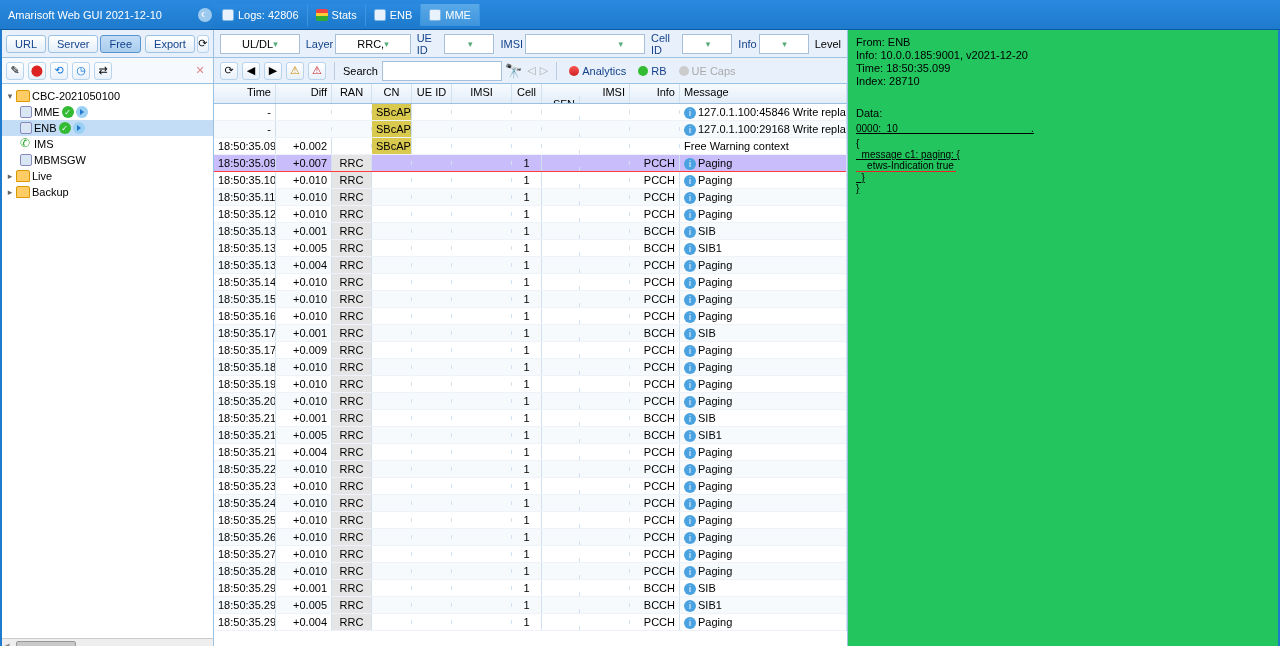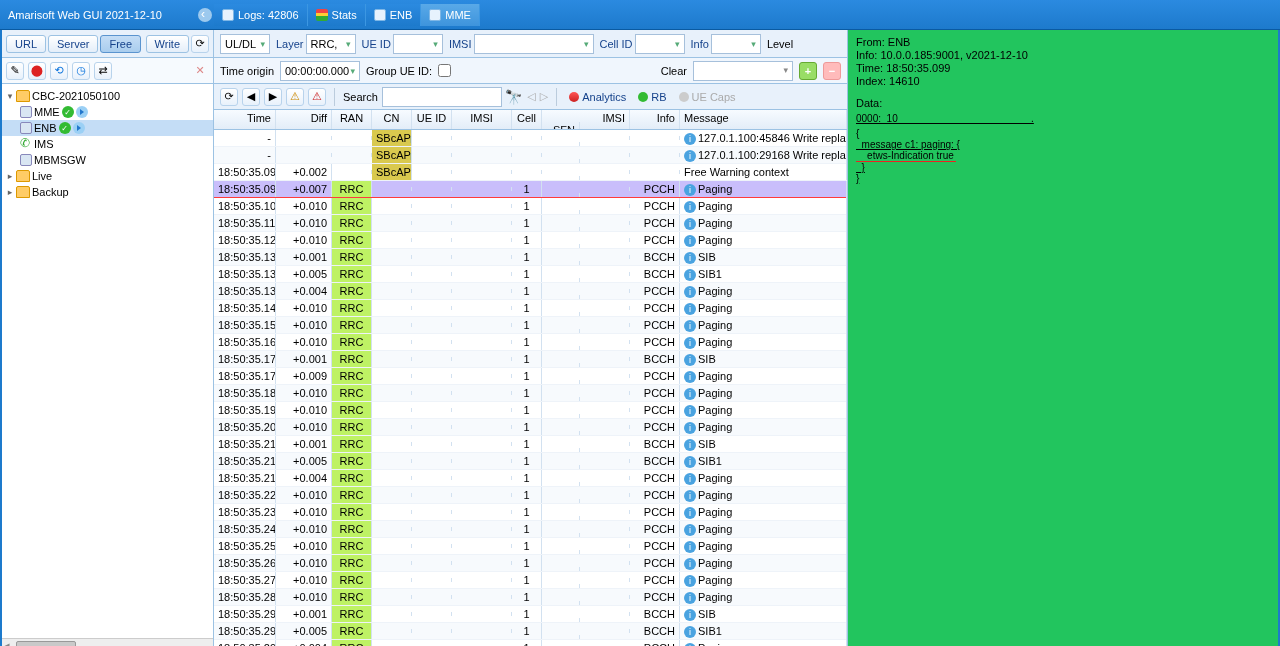--- a/index.html
+++ b/index.html
@@ -44,21 +44,21 @@
 .phone-ico::before{content:"✆";color:#3a3;font-size:12px;position:absolute;top:-2px;}
 
 .hscroll{height:14px;background:#eee;border-top:1px solid #ccc;display:flex;align-items:center;}
 .hscroll .thumb{height:10px;background:#c9c9c9;border:1px solid #999;border-radius:2px;margin-left:4px;width:60px;}
 
 
 .center { flex:1; display:flex; flex-direction:column; border-right:1px solid #9cc2e3; min-width:0;}
 .filterbar{ height:28px; border-bottom:1px solid #9cc2e3; background:#e8f1fb; display:flex; align-items:center; padding:2px 6px; gap:6px;}
 .combo{ display:flex; align-items:center; gap:2px;}
 .combo label{ color:#15428b;}
-.combo .field{ border:1px solid #a6c0db; background:#fff; height:20px; display:flex; align-items:center; padding:0 4px; min-width:50px; position:relative;}
+.combo .field{ border:1px solid #a6c0db; background:#fff; height:20px; display:flex; align-items:center; padding:0 21px; min-width:50px; position:relative;}
 .combo .field.wide{min-width:120px;}
 .combo .field::after{content:"▾"; color:#5a7; font-size:9px; margin-left:auto;}
 .filterbar2{ height:26px; border-bottom:1px solid #9cc2e3; background:#f0f6fd; display:flex; align-items:center; padding:2px 6px; gap:6px;}
 .clearfield{ border:1px solid #a6c0db; background:#fff; height:20px; width:100px; position:relative;}
 .clearfield::after{content:"▾"; position:absolute; right:4px; top:3px; color:#888; font-size:9px;}
 .plusbtn{ width:18px;height:18px;background:#9d6;border:1px solid #6a3;border-radius:3px;color:#fff;display:inline-flex;align-items:center;justify-content:center;font-weight:bold;}
 .minusbtn{ width:18px;height:18px;background:#fbb;border:1px solid #e99;border-radius:3px;color:#fff;display:inline-flex;align-items:center;justify-content:center;font-weight:bold;}
 .toolbarsearch{ height:26px; border-bottom:1px solid #9cc2e3; background:#e8f1fb; display:flex; align-items:center; padding:2px 6px; gap:4px;}
 .searchbox{ border:1px solid #a6c0db; background:#fff; height:20px; width:120px; display:flex; align-items:center; padding:0 4px;}
 .binoc{font-size:14px;}
@@ -72,21 +72,21 @@
 
 
 .logtable{ flex:1; overflow:hidden; position:relative;}
 .lthead{ display:flex; background:linear-gradient(#f7fbff,#e3edf8); border-bottom:1px solid #9cc2e3; height:20px;}
 .lthead .c, .ltrow .c{ border-right:1px solid #d2e1f0; padding:2px 4px; overflow:hidden; white-space:nowrap; font-size:11px;}
 .c-time{width:62px;text-align:right;} .c-diff{width:56px;text-align:right;} .c-ran{width:40px;text-align:center;} .c-cn{width:40px;text-align:center;} .c-ueid{width:40px;text-align:center;} .c-imsi{width:60px;text-align:center;} .c-cell{width:30px;text-align:center;} .c-sfn{width:38px;text-align:right;margin-top:12px;} .c-rnti{width:50px;text-align:right;} .c-info{width:50px;text-align:right;} .c-msg{flex:1;}
 .ltbody{ overflow-y:auto; height: calc(100% - 20px);}
 .ltrow{ display:flex; height:17px; border-bottom:1px solid #eef3f9; align-items:center;}
 .ltrow:nth-child(even){ background:#f7fafd;}
 .ltrow.sel{ background:#c9befb !important; border-bottom:1px solid #ff3b3b;}
-.ran-rrc{ background:#bef264; color:#000; font-weight:normal;}
+.ran-rrc{ background:#e5e5e5; color:#000; font-weight:normal;}
 .cn-sbcap{ background:#d9c94e; color:#000;}
 .msg-info-ico{ width:12px;height:12px;border-radius:50%;background:#4aa3e0;color:#fff;font-size:9px;display:inline-flex;align-items:center;justify-content:center;margin-right:2px;}
 .arrow-right{ color:#17d; font-size:9px;}
 
 
 .detail{ width:430px; padding:6px 8px; font-size:11px; overflow:auto; background:#22c55e;}
 .detail .kv{ margin-bottom:1px;}
 .detail pre{ font-family:monospace; font-size:10px; margin-top:4px; white-space:pre;text-decoration:underline;}
 .detail .underline{ border-bottom:1px solid #e22; display:inline-block; min-width:100px;}
 </style>
@@ -119,21 +119,21 @@
 </div>
 
 <div class="main">
 
   <div class="leftcol">
     <div class="toolbar1">
       <span class="btn">URL</span>
       <span class="btn">Server</span>
       <span class="btn active">Free</span>
       <span class="spacer"></span>
-      <span class="btn">Write</span>
+      <span class="btn">Export</span>
       <span class="ibtn">⟳</span>
     </div>
     <div class="iconrow">
       <span class="ibtn">✎</span>
       <span class="ibtn red">⬤</span>
       <span class="ibtn blue">⟲</span>
       <span class="ibtn blue">◷</span>
       <span class="ibtn">⇄</span>
       <span class="ibtn x">✕</span>
     </div>
@@ -203,35 +203,20 @@
         </div>
       <div class="combo">
           <label>Cell ID</label>
           <div class="field"></div>
         </div>
       <div class="combo">
           <label>Info</label>
           <div class="field"></div>
         </div>
       <label>Level</label>
-    </div>
-    <div class="filterbar2">
-      <label>Time origin</label>
-      <div class="combo">
-          <div class="field" style="min-width:80px">
-            <span>00:00:00.000</span>
-          </div>
-        </div>
-      <label>Group UE ID:</label>
-      <input type="checkbox" style="">
-      <span class="spacer"></span>
-      <label>Clear</label>
-      <div class="clearfield"></div>
-      <span class="plusbtn">+</span>
-      <span class="minusbtn">−</span>
     </div>
     <div class="toolbarsearch">
       <span class="ibtn">⟳</span>
       <span class="ibtn">◀</span>
       <span class="ibtn">▶</span>
       <span class="ibtn" style="color:#c80">⚠</span>
       <span class="ibtn" style="color:#c22">⚠</span>
       <span class="sep"></span>
       <label>Search</label>
       <div class="searchbox"></div>
@@ -670,24 +655,24 @@
             <div class="c c-rnti"></div>
             <div class="c c-info">PCCH</div>
             <div class="c c-msg"><span class="msg-info-ico">i</span><span>Paging</span></div>
           </div>
         </div>
     </div>
   </div>
 
   <div class="detail">
     <div class="kv"><span>From:</span> <span>ENB</span></div>
-    <div class="kv"><span>Info:</span> <span>10.0.0.185:9001, v2021-12-10</span></div>
+    <div class="kv"><span>Info:</span> <span>10.0.0.185:9001, v2021-12-20</span></div>
     <div class="kv"><span>Time:</span> <span>18:50:35.099</span></div>
-    <div class="kv"><span>Index:</span> <span>14610</span></div>
-    <div class="kv" style="margin-top:10px;"><span>Data:</span></div>
+    <div class="kv"><span>Index:</span> <span>28710</span></div>
+    <div class="kv" style="margin-top:20px;"><span>Data:</span></div>
     <pre><span>0000:  10                                                .</span></pre>
     <pre><span>{</span>
 <span>  message c1: paging: {</span>
 <span class="underline">    etws-Indication true</span>
 <span>  }</span>
 <span>}</span></pre>
   </div>
 </div>
 
 </body></html>

